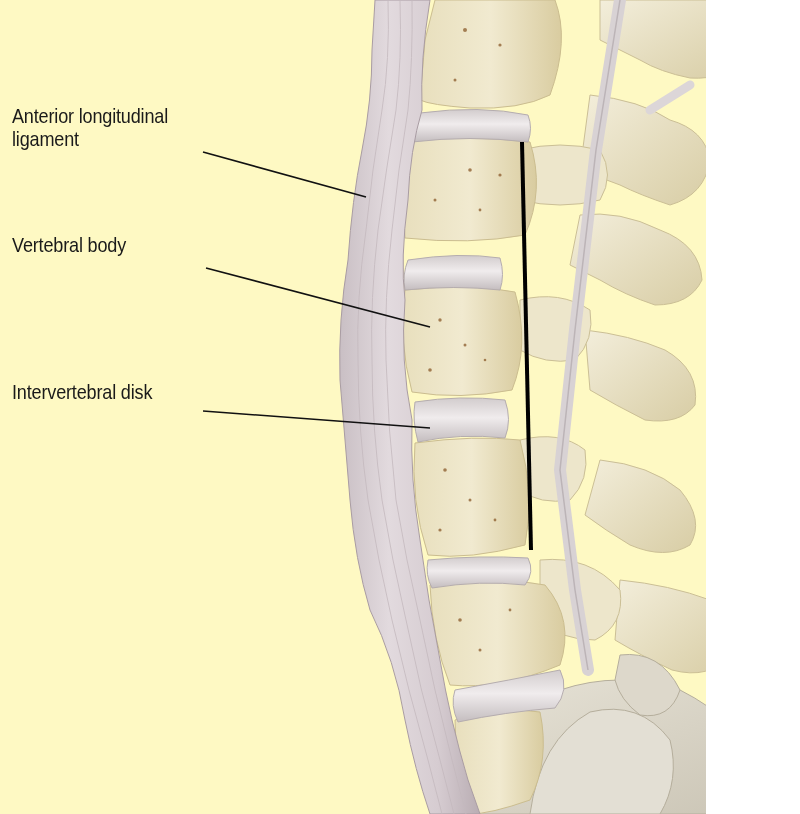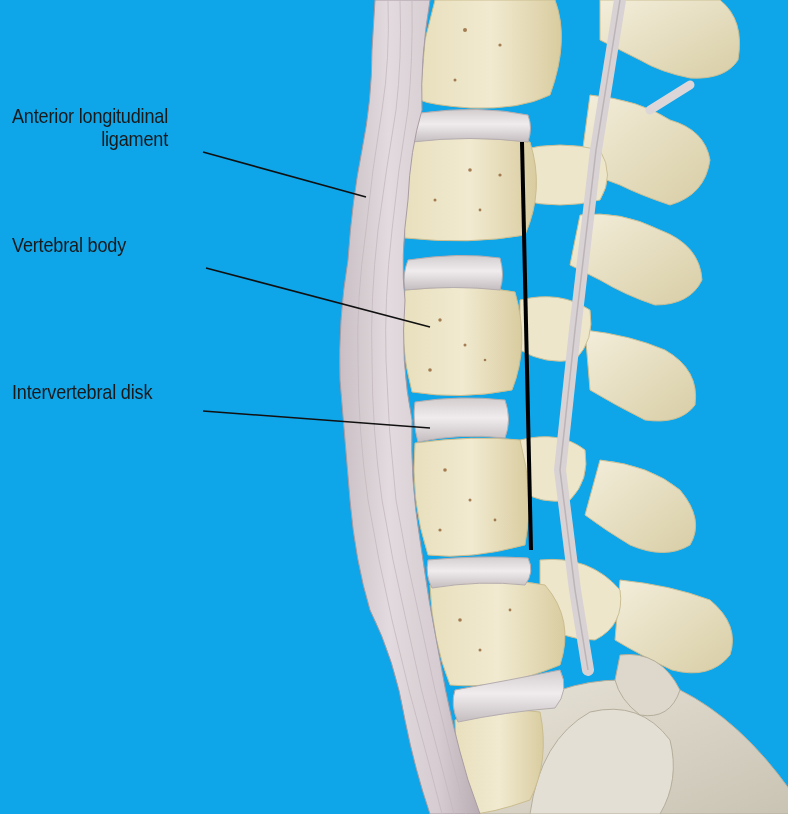--- a/index.html
+++ b/index.html
@@ -1,16 +1,16 @@
 <!DOCTYPE html>
 <html><head>
 <meta charset="utf-8">
 <style>
   html, body { margin: 0; padding: 0; background: #ffffff; }
-  #stage { position: relative; width: 788px; height: 814px; overflow: hidden; background: #0ea5e9; text-align: right; }
+  #stage { position: relative; width: 706px; height: 814px; overflow: hidden; background: #fef9c3; }
   #art { position: absolute; left: 0; top: 0; }
   .label {
     position: absolute;
     font-family: "Liberation Sans", "DejaVu Sans", sans-serif;
     font-size: 21px;
     line-height: 23px;
     color: #1a1a1a;
     transform: scaleX(0.86);
     transform-origin: left top;
     white-space: nowrap;

